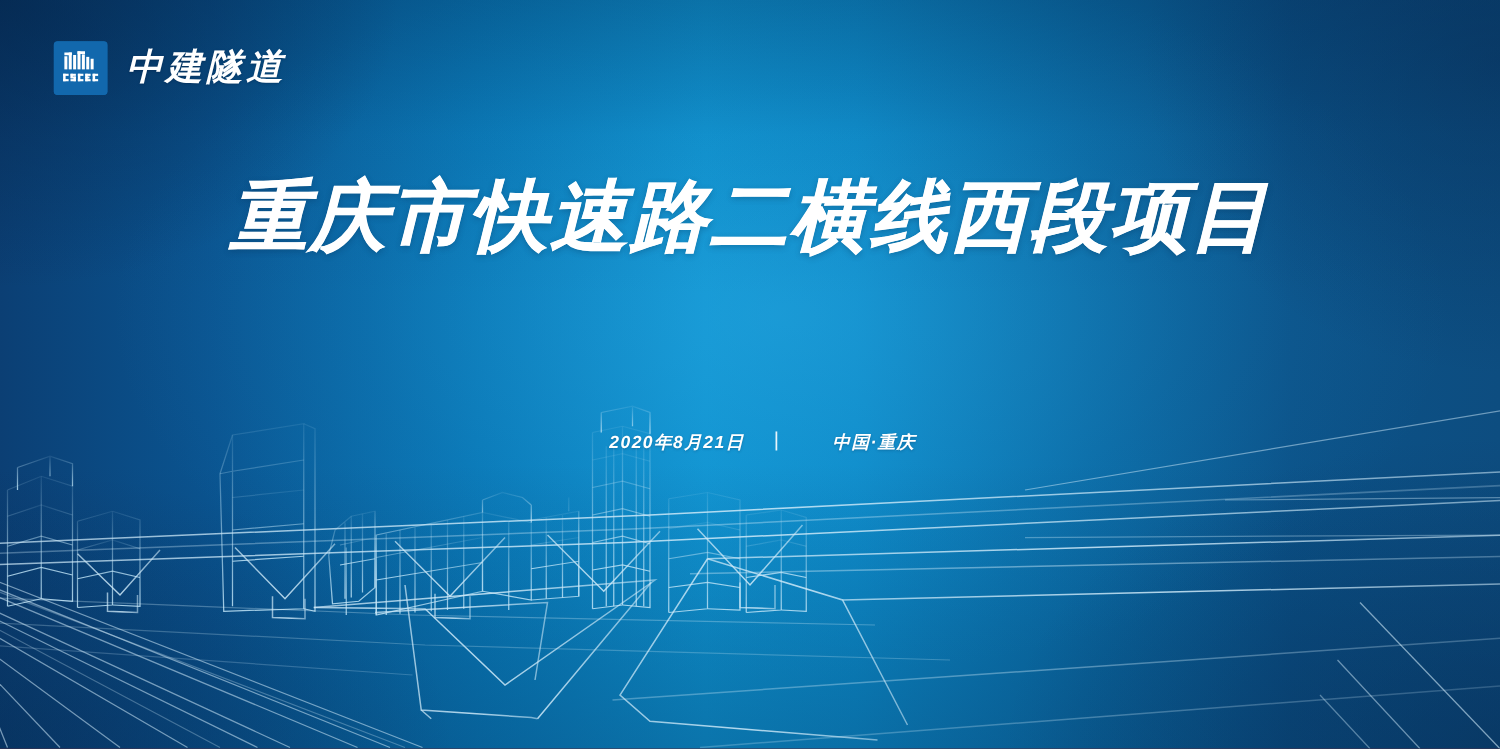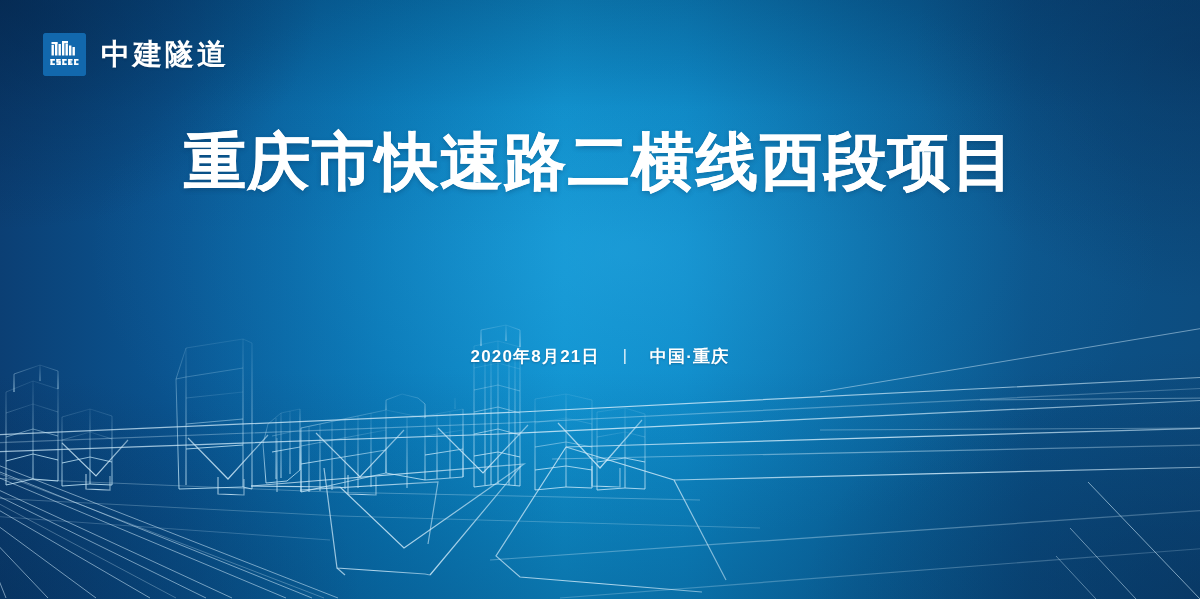--- a/index.html
+++ b/index.html
@@ -7,20 +7,21 @@
   *{box-sizing:border-box;}
 
   #banner{
     position:relative;
     width:1200px;
     height:599px;
     overflow:hidden;
     font-family:"Liberation Sans","DejaVu Sans",sans-serif;
     
     background:#7f1d1d;
+    font-style:italic;
   }
 
   
   .bg-layer{position:absolute;inset:0;}
 
   .bg-horizontal{
     background:linear-gradient(90deg,
       #0b3f74 0%,
       #0a5490 14%,
       #0878b6 32%,
@@ -78,21 +79,21 @@
     letter-spacing:3px;
     line-height:1;
     white-space:nowrap;
     text-shadow:0 1px 2px rgba(0,30,60,0.35);
   }
 
   
   #headline{
     position:absolute;
     left:0;right:0;
-    top:126px;
+    top:138px;
     text-align:center;
   }
   .headline-line{
     color:#ffffff;
     font-size:62px;
     font-weight:900;
     line-height:72px;
     letter-spacing:2px;
     white-space:nowrap;
     text-shadow:0 2px 5px rgba(2,40,76,0.30);
@@ -104,25 +105,26 @@
     position:absolute;
     left:0;right:0;
     top:345px;
     display:flex;
     align-items:center;
     justify-content:center;
     gap:23px;
     color:#ffffff;
   }
   #meta .meta-text{
-    font-size:17px;
+    font-size:14px;
     font-weight:700;
     letter-spacing:1.2px;
     white-space:nowrap;
     text-shadow:0 1px 2px rgba(2,40,76,0.30);
+    margin-left:20px;
   }
   #meta .meta-sep{
     font-size:16px;
     font-weight:400;
     opacity:0.9;
     transform:translateY(-1px);
   }
 </style>
 </head>
 <body>

